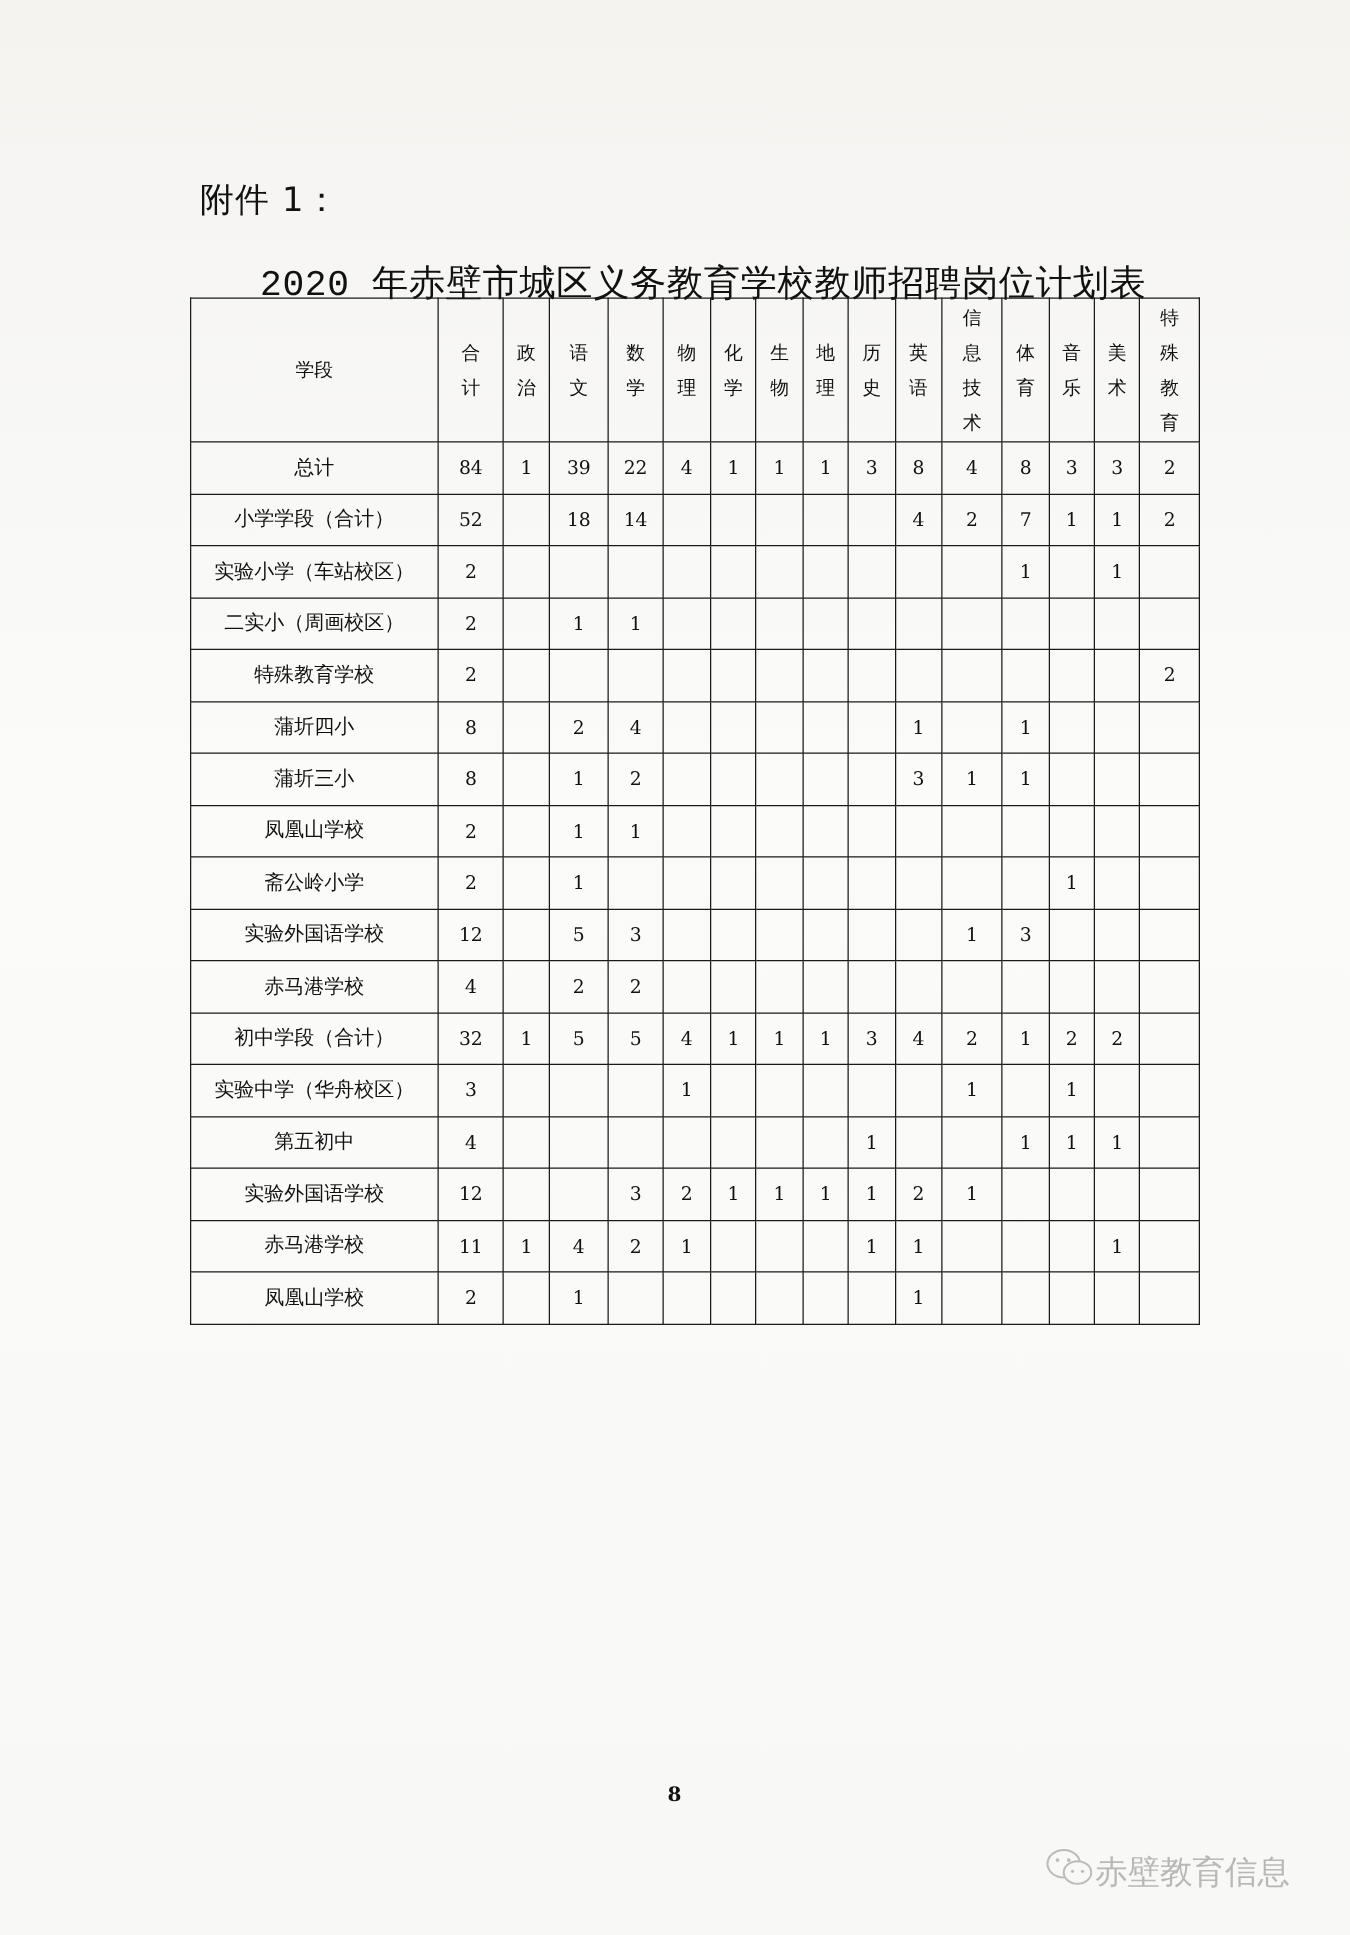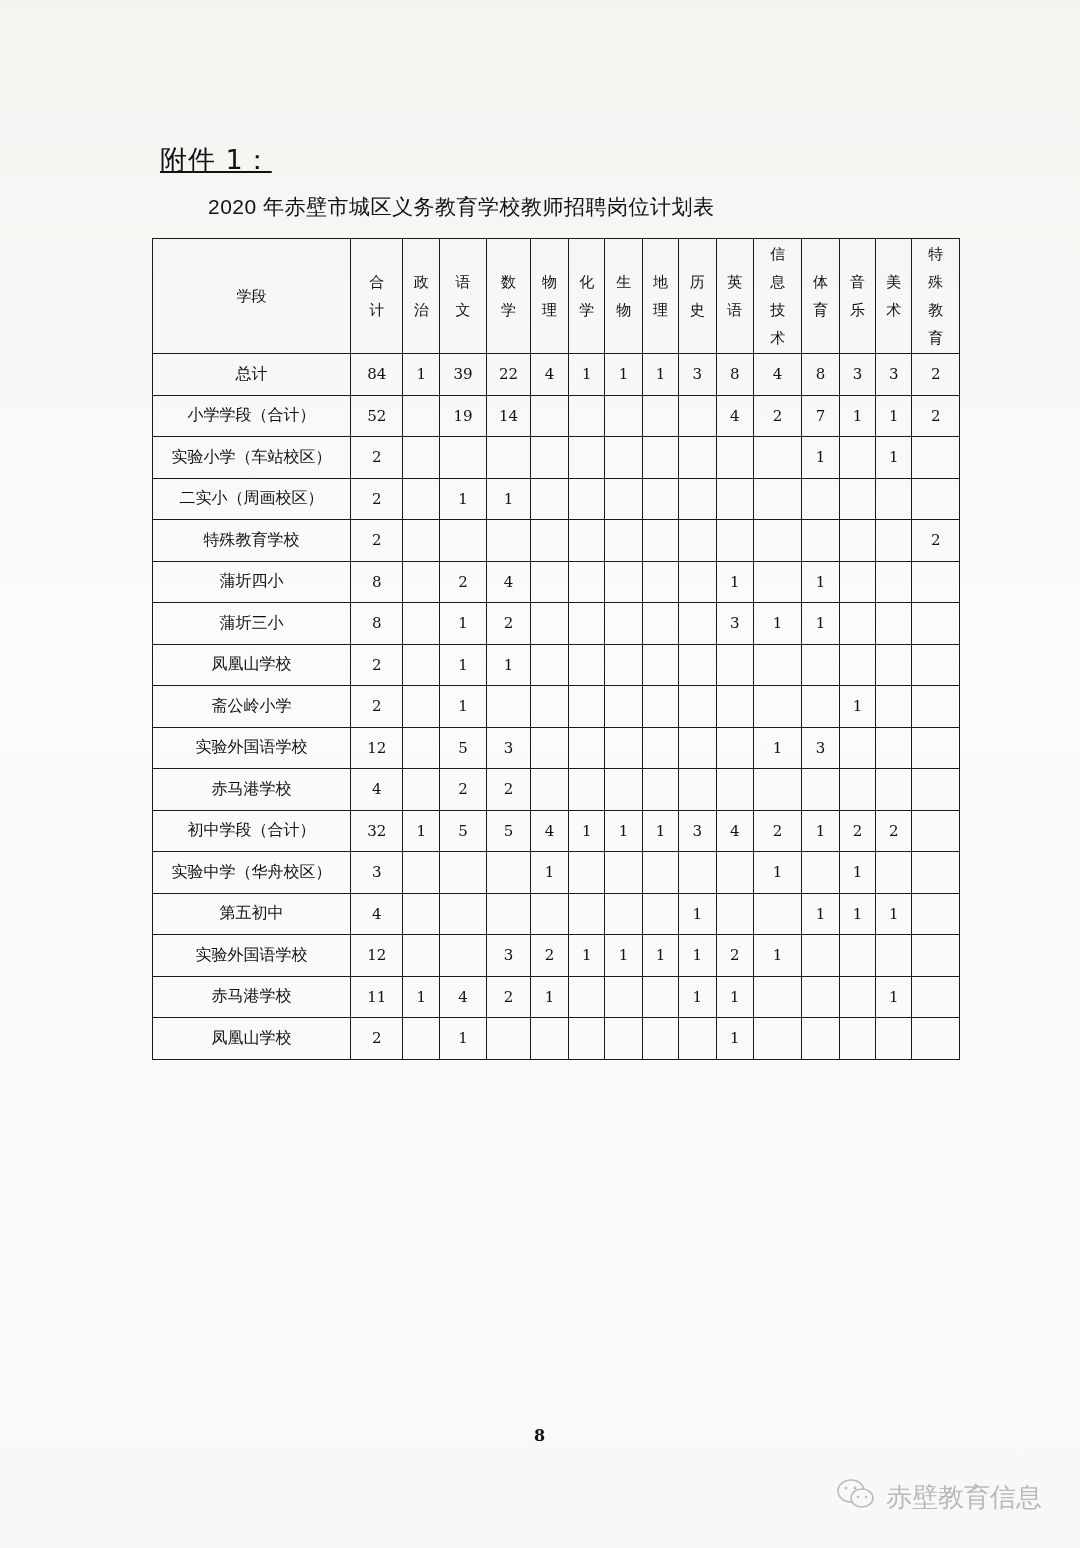--- a/index.html
+++ b/index.html
@@ -11,26 +11,26 @@
     position: relative;
     overflow: hidden;
   }
   .page {
     position: absolute; left: 0; top: 0; width: 1080px; height: 1548px;
     background: linear-gradient(180deg, #f4f3f0 0%, #fbfbfa 40%, #f8f8f6 100%);
   }
   .annex {
     position: absolute; left: 160px; top: 142px;
     font-family: "DejaVu Sans", sans-serif;
-    font-size: 27px; letter-spacing: 1px; text-decoration: underline;
+    font-size: 27px; letter-spacing: 1px;
   }
   .title {
-    position: absolute; left: 208px; top: 193px;
-    font-family: Liberation Sans, sans-serif;
-    font-size: 21px; letter-spacing: 0.5px;
+    position: absolute; left: 208px; top: 207px;
+    font-family: Liberation Mono, monospace;
+    font-size: 29px; letter-spacing: 0.5px;
   }
   table.plan {
     position: absolute; left: 152px; top: 238px;
     border-collapse: collapse;
     width: 808px;
     font-size: 15px;
     table-layout: fixed;
   }
   table.plan td, table.plan th {
     border: 1.5px solid #1a1a1a;
@@ -38,21 +38,21 @@
     padding: 0;
     font-weight: normal;
   }
   table.plan th { height: 114px; font-size: 15px; }
   table.plan td { height: 40.5px; }
   .vert { display: inline-block; line-height: 28px; width: 16px; word-break: break-all; }
   .bold td { font-weight: bold; }
   .name-cell { font-size: 16px; }
   .watermark {
     position: absolute; left: 836px; top: 1478px;
-    display: flex; align-items: center; gap: 10px;
+    display: flex; align-items: center; 
     color: #b8b8b8;
     font-family: Liberation Sans, sans-serif; font-size: 26px;
   }
   .pagenum {
     position: absolute; left: 534px; top: 1426px;
     font-size: 16px; font-weight: bold;
   }
 </style>
 </head>
 <body>
@@ -116,21 +116,21 @@
           <td>4</td>
           <td>8</td>
           <td>3</td>
           <td>3</td>
           <td>2</td>
         </tr>
         <tr class="bold">
           <td class="name-cell">小学学段（合计）</td>
           <td>52</td>
           <td></td>
-          <td>19</td>
+          <td>18</td>
           <td>14</td>
           <td></td>
           <td></td>
           <td></td>
           <td></td>
           <td></td>
           <td>4</td>
           <td>2</td>
           <td>7</td>
           <td>1</td>

